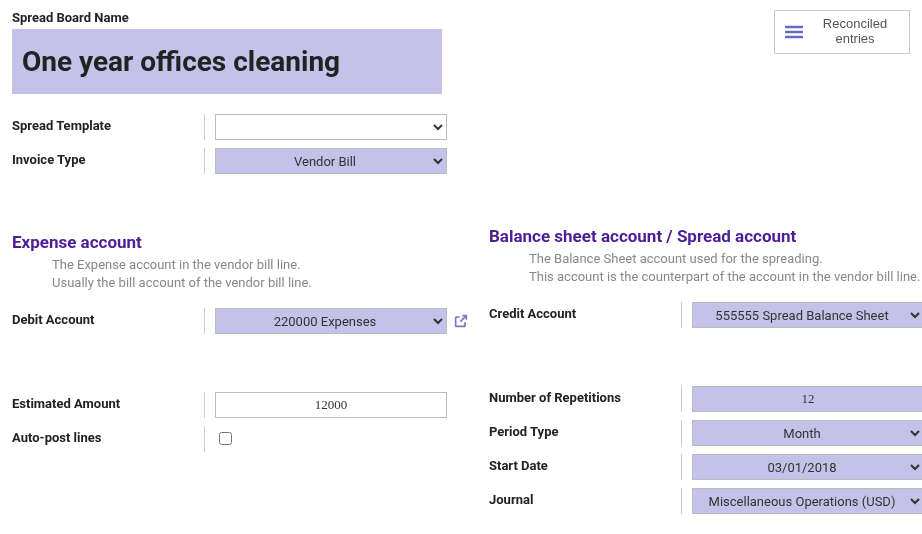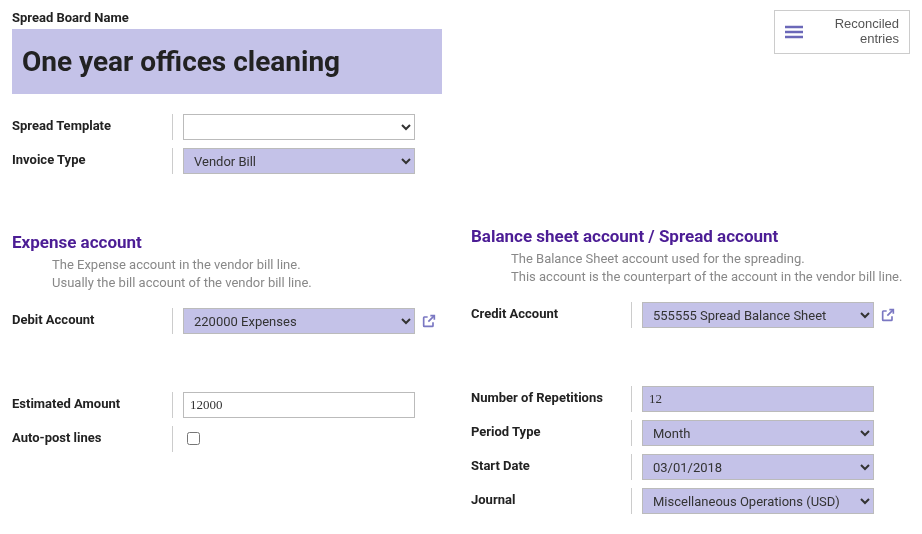--- a/index.html
+++ b/index.html
@@ -48,34 +48,35 @@
   }
   .reconciled-btn .bars {
     display: inline-block;
     width: 18px;
   }
   .reconciled-btn .bars svg { display: block; }
   .reconciled-btn .lbl {
     font-size: 13px;
     color: #555;
     line-height: 1.15;
-    text-align: right;
+    text-align: center;
   }
   .form-grid {
     display: flex;
     gap: 20px;
   }
   .col {
     flex: 1;
   }
   .row {
     display: flex;
     align-items: flex-start;
     margin-bottom: 6px;
     min-height: 28px;
+    gap: 32px;
   }
   .row .lbl {
     width: 160px;
     font-weight: 700;
     color: #222;
     padding-top: 4px;
     padding-right: 8px;
     font-size: 13px;
   }
   .row .ctl {
@@ -88,20 +89,21 @@
     min-height: 26px;
   }
   .sel, .inp {
     height: 26px;
     border: 1px solid #bbb;
     padding: 2px 6px;
     font-size: 13px;
     font-family: inherit;
     background: #fff;
     color: #333;
+    text-align: center;
   }
   .sel { width: 232px; }
   .inp { width: 232px; font-family: Liberation Serif, serif; }
   .sel.purple, .inp.purple { background: #c4c2e8; }
   .ext-link {
     color: #7a77c2;
     cursor: pointer;
     display: inline-flex;
     align-items: center;
   }

